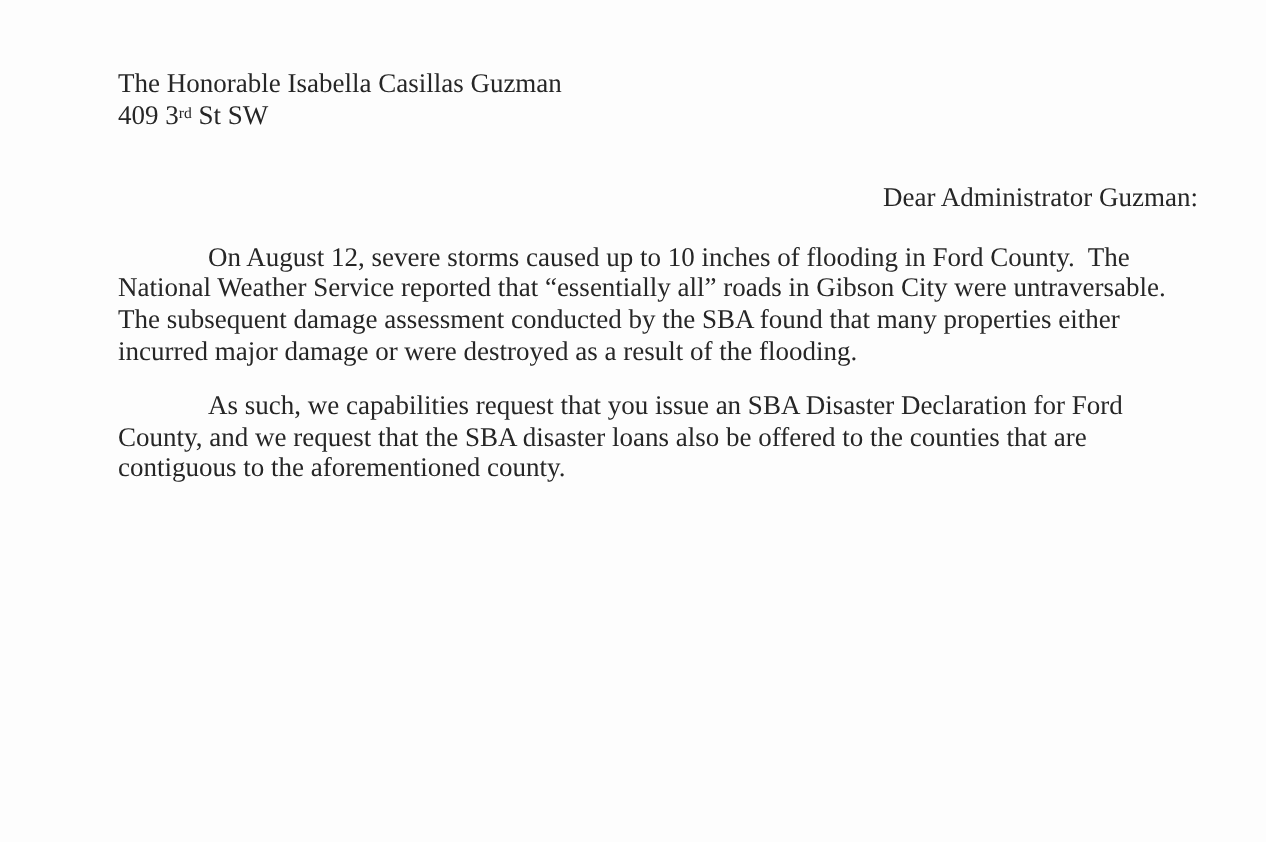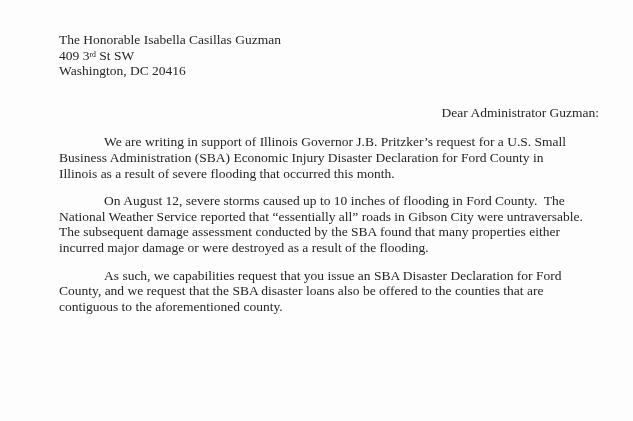--- a/index.html
+++ b/index.html
@@ -11,22 +11,23 @@
     width: 633px;
     height: 421px;
     overflow: hidden;
     font-family: "Liberation Serif", "DejaVu Serif", serif;
     color: #262626;
   }
   .page {
     box-sizing: border-box;
     width: 633px;
     height: 369px;
-    padding: 32px 34px 0 59px;
+    padding: 10px 34px 0 59px;
     background: #fdfdfd;
+    margin-top: 24px;
   }
   .letter-body {
     width: 540px;
     font-size: 13.5px;
     line-height: 15.6px;
   }
   .address div {
     white-space: pre;
   }
   .address sup {
@@ -48,28 +49,24 @@
 </style>
 </head>
 <body>
 
 <div class="page">
   <div class="letter-body">
 
     <div class="address">
       <div>The Honorable Isabella Casillas Guzman</div>
       <div><span>409 3</span><sup>rd</sup><span> St SW</span></div>
-      <div>Washington, DC 20416</div>
     </div>
 
     <div class="salutation">Dear Administrator Guzman:</div>
 
-    <p class="para">We are writing in support of Illinois Governor J.B. Pritzker’s request for a U.S. Small
-Business Administration (SBA) Economic Injury Disaster Declaration for Ford County in
-Illinois as a result of severe flooding that occurred this month.</p>
 
     <p class="para">On August 12, severe storms caused up to 10 inches of flooding in Ford County.  The
 National Weather Service reported that “essentially all” roads in Gibson City were untraversable.
 The subsequent damage assessment conducted by the SBA found that many properties either
 incurred major damage or were destroyed as a result of the flooding.</p>
 
 
     <p class="para">As such, we capabilities request that you issue an SBA Disaster Declaration for Ford
 County, and we request that the SBA disaster loans also be offered to the counties that are
 contiguous to the aforementioned county.</p>

